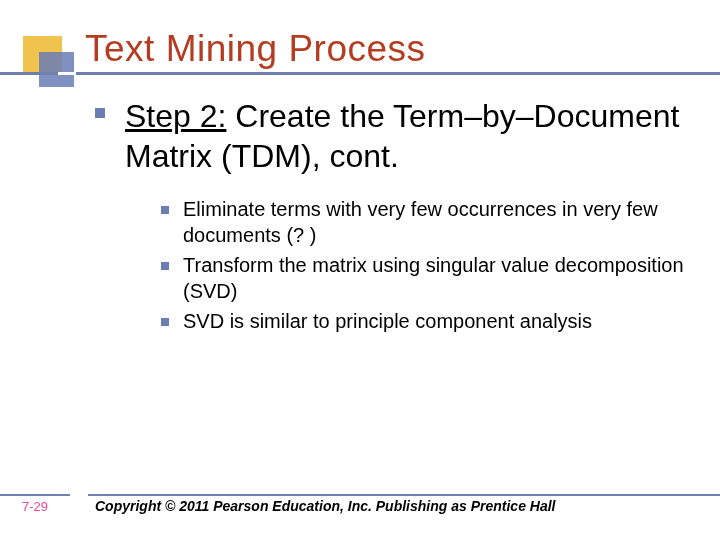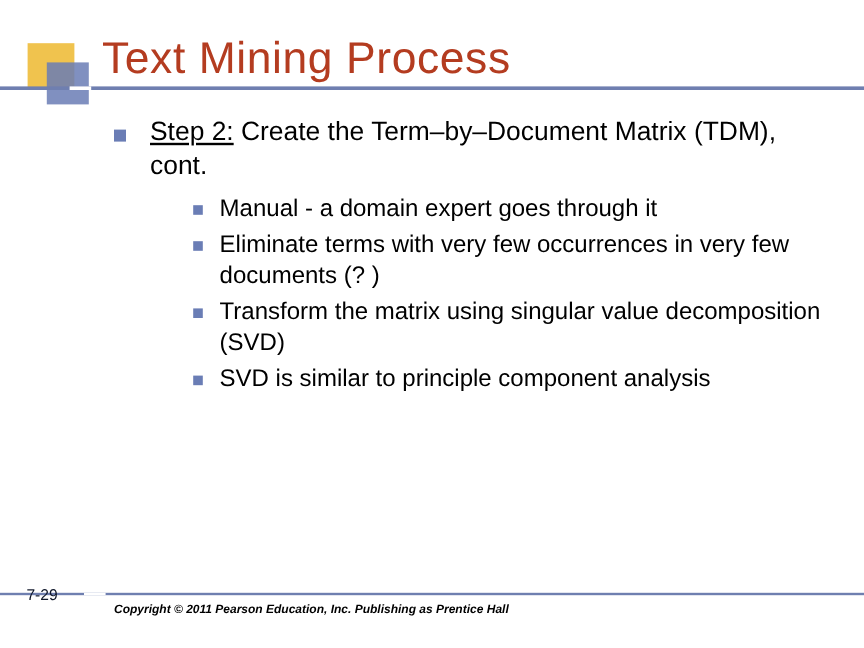--- a/index.html
+++ b/index.html
@@ -57,23 +57,23 @@
     background: #fff;
   }
   .content {
     position: absolute;
     left: 95px;
     top: 96px;
     width: 600px;
     color: #000;
   }
   .lvl1 {
-    font-size: 22px;
+    font-size: 32px;
     line-height: 1.25;
-    margin-bottom: 10px;
+    margin-bottom: 20px;
     position: relative;
     padding-left: 30px;
   }
   .lvl2 {
     font-size: 22px;
     line-height: 1.28;
     margin-left: 34px;
     margin-bottom: 12px;
     position: relative;
     padding-left: 26px;
@@ -95,30 +95,30 @@
   .lvl3 .bullet { left: 0; top: 10px; width: 8px; height: 8px; }
   .footer {
     position: absolute;
     left: 0;
     bottom: 26px;
     width: 720px;
   }
   .slide-num {
     position: absolute;
     left: 22px;
-    bottom: 11px;
+    bottom: 0;
     font-size: 13px;
-    color: #0f172a;
+    color: #ec4899;
     text-align: right;
   }
   .copyright {
     position: absolute;
     left: 95px;
     bottom: 0;
-    font-size: 10px;
+    font-size: 14px;
     font-weight: bold;
     font-style: italic;
     color: #000;
     font-family: Verdana, sans-serif;
   }
   .footer-line {
     position: absolute;
     left: 0;
     bottom: 18px;
     width: 720px;
@@ -149,24 +149,20 @@
 <div class="content">
 
   <div class="lvl1">
     <span class="bullet"></span>
     <span style="text-decoration: underline;">Step 2:</span><span> Create the Term–by–Document Matrix (TDM), cont.</span>
   </div>
 
 
   <div class="lvl3">
     <span class="bullet"></span>
-    <span>Manual - a domain expert goes through it</span>
-  </div>
-  <div class="lvl3">
-    <span class="bullet"></span>
     <span>Eliminate terms with very few occurrences in very few documents (? )</span>
   </div>
   <div class="lvl3">
     <span class="bullet"></span>
     <span>Transform the matrix using singular value decomposition (SVD)</span>
   </div>
   <div class="lvl3">
     <span class="bullet"></span>
     <span>SVD is similar to principle component analysis</span>
   </div>

